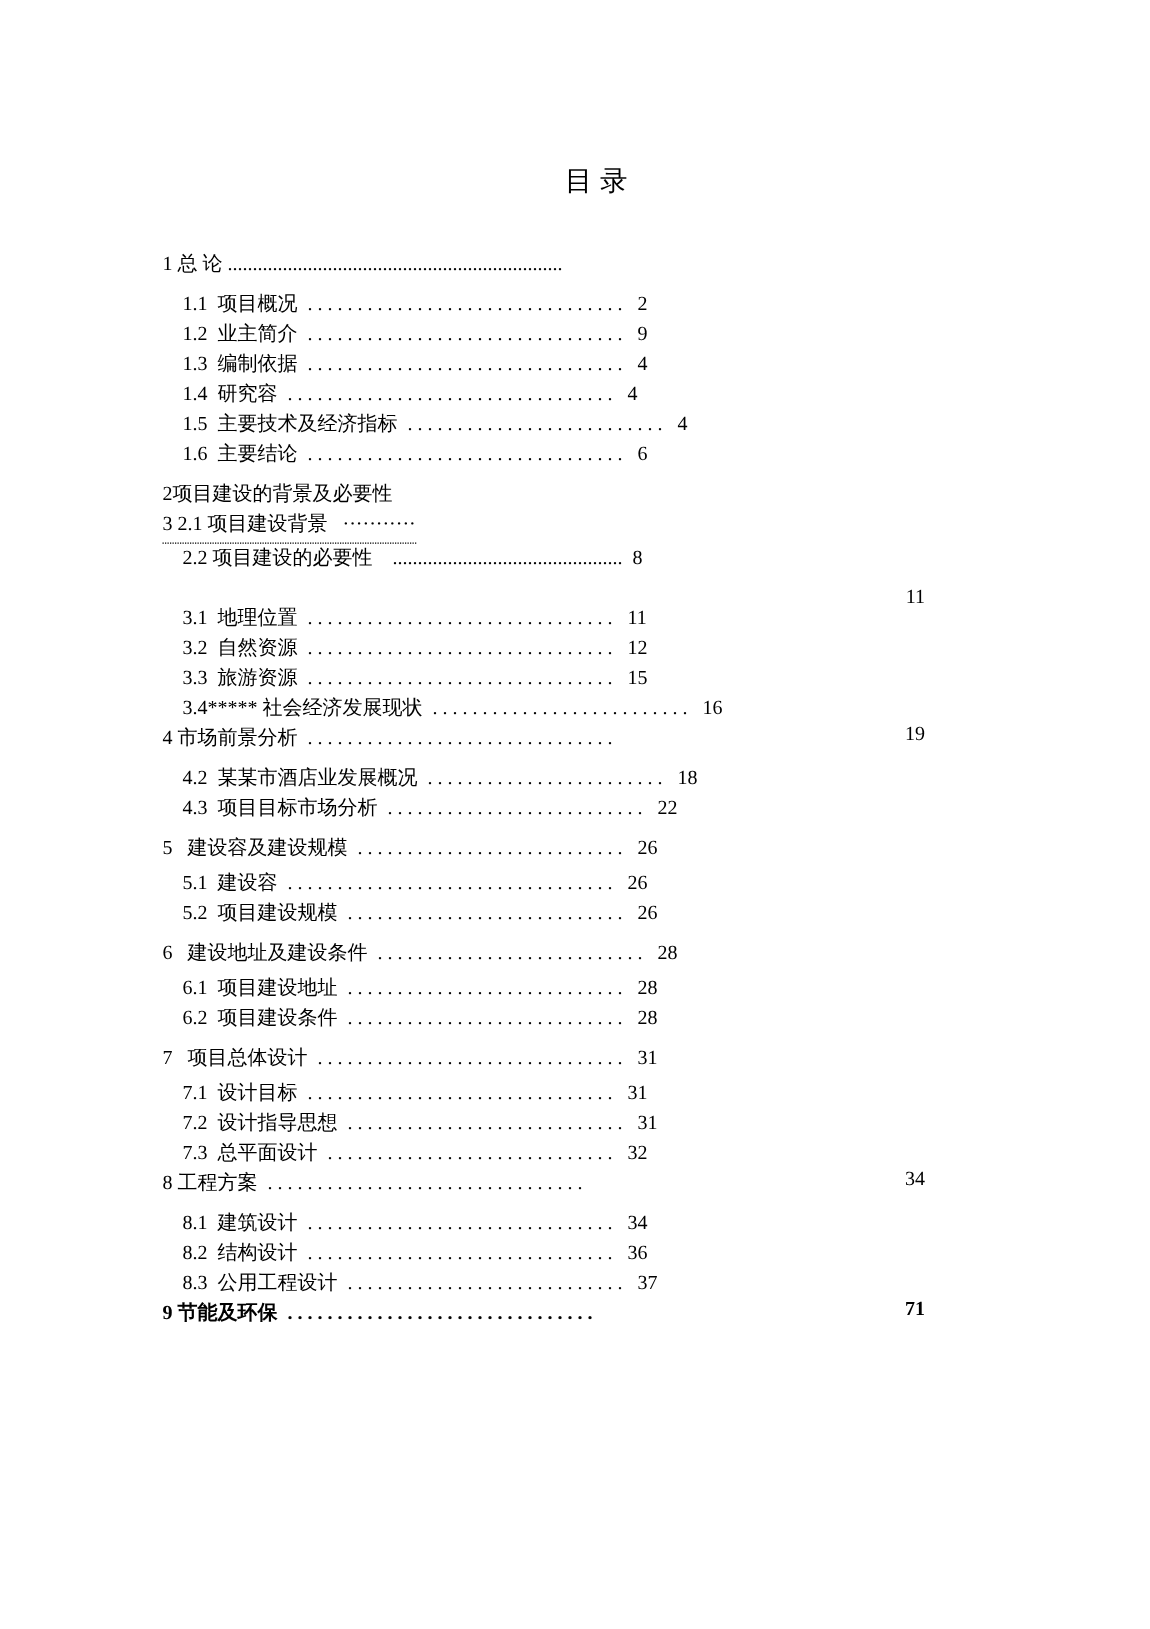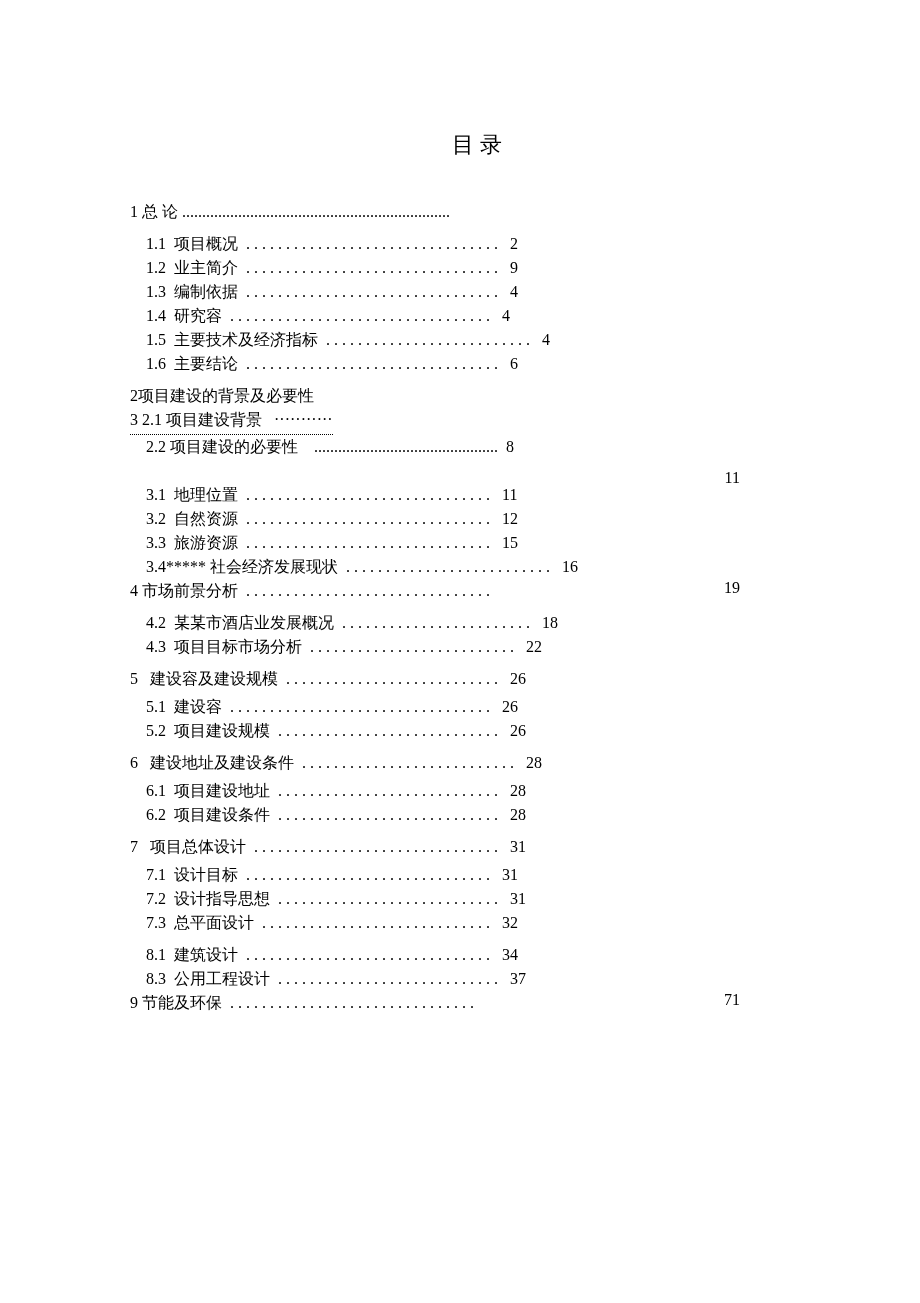--- a/index.html
+++ b/index.html
@@ -86,21 +86,26 @@
   <div style="height:4px"></div>
   <div class="toc-line">    6.1  项目建设地址  . . . . . . . . . . . . . . . . . . . . . . . . . . . .   28</div>
   <div class="toc-line">    6.2  项目建设条件  . . . . . . . . . . . . . . . . . . . . . . . . . . . .   28</div>
   <div style="height:8px"></div>
 
   <div class="toc-line">7   项目总体设计  . . . . . . . . . . . . . . . . . . . . . . . . . . . . . . .   31</div>
   <div style="height:4px"></div>
   <div class="toc-line">    7.1  设计目标  . . . . . . . . . . . . . . . . . . . . . . . . . . . . . . .   31</div>
   <div class="toc-line">    7.2  设计指导思想  . . . . . . . . . . . . . . . . . . . . . . . . . . . .   31</div>
   <div class="toc-line">    7.3  总平面设计  . . . . . . . . . . . . . . . . . . . . . . . . . . . . .   32</div>
+  <div style="position:relative;">
+    <div class="toc-line">8 工程方案  . . . . . . . . . . . . . . . . . . . . . . . . . . . . . . . .</div>
+    <span class="side-page" style="top:0;">34</span>
+  </div>
   <div style="height:8px"></div>
 
   <div class="toc-line">    8.1  建筑设计  . . . . . . . . . . . . . . . . . . . . . . . . . . . . . . .   34</div>
+  <div class="toc-line">    8.2  结构设计  . . . . . . . . . . . . . . . . . . . . . . . . . . . . . . .   36</div>
   <div class="toc-line">    8.3  公用工程设计  . . . . . . . . . . . . . . . . . . . . . . . . . . . .   37</div>
-  <div style="position:relative;">
+  <div style="position:relative;font-weight:bold;">
     <div class="toc-line">9 节能及环保  . . . . . . . . . . . . . . . . . . . . . . . . . . . . . . .</div>
     <span class="side-page" style="top:0;">71</span>
   </div>
 </div>
 
 </body></html>

